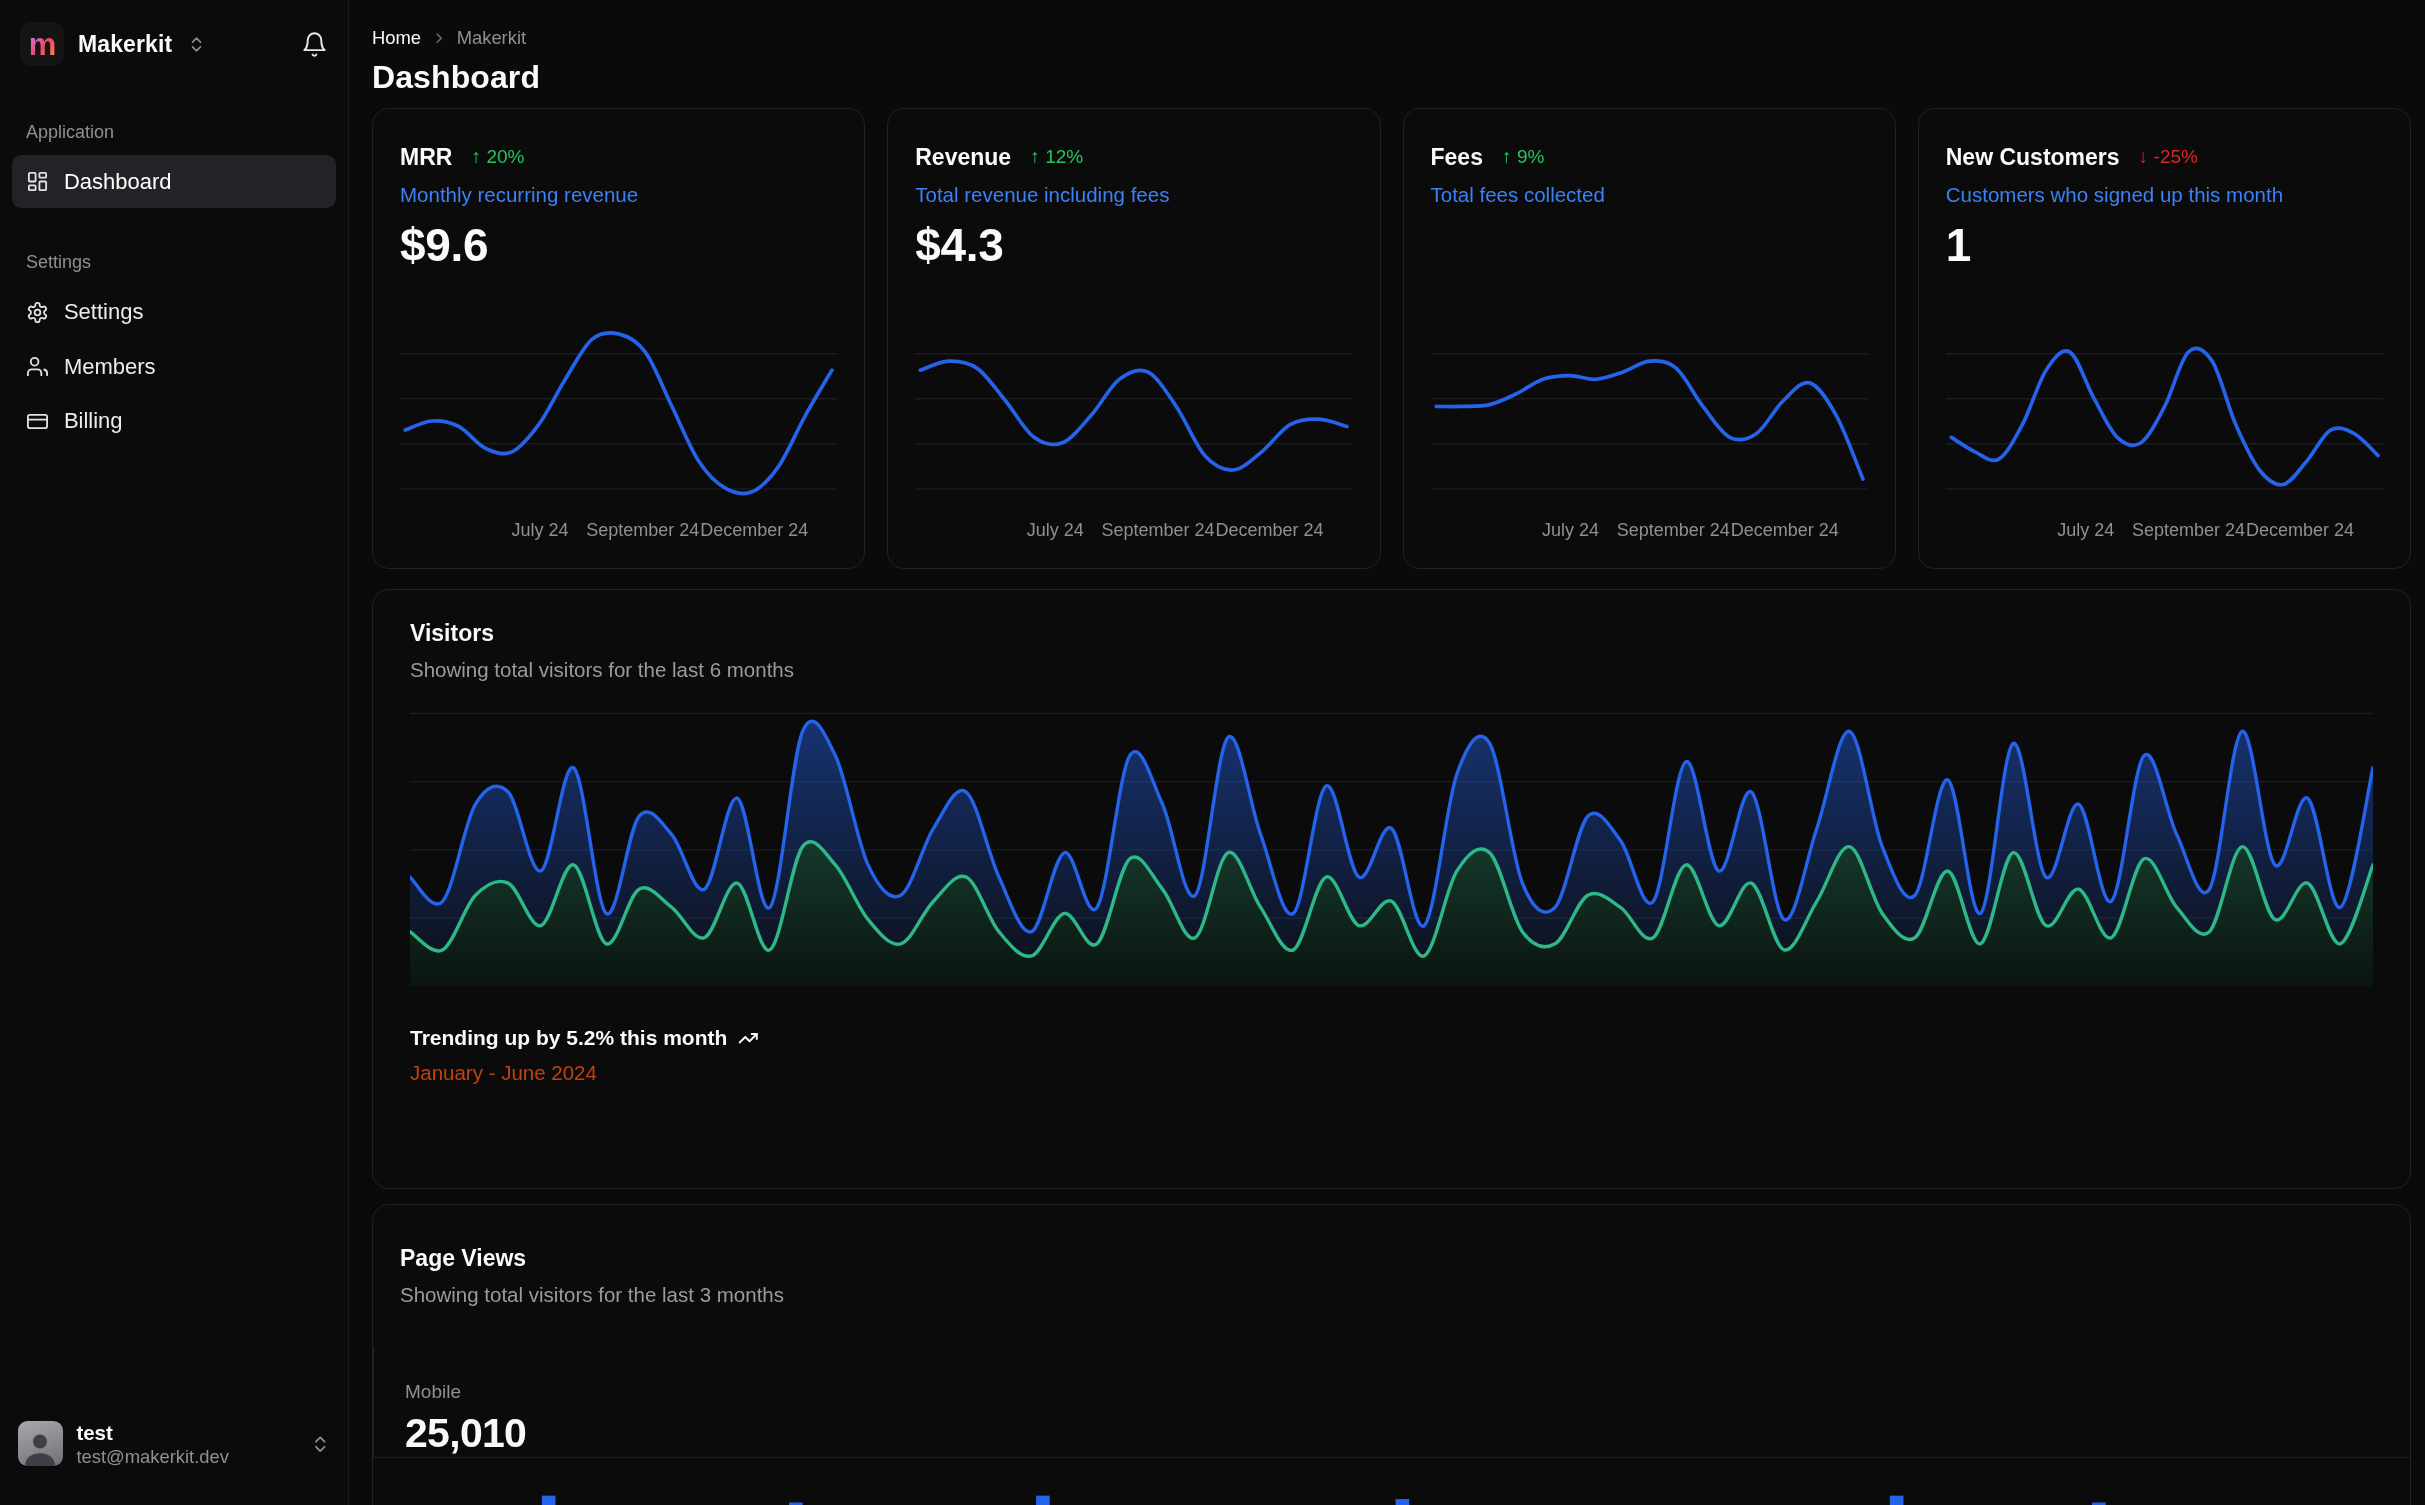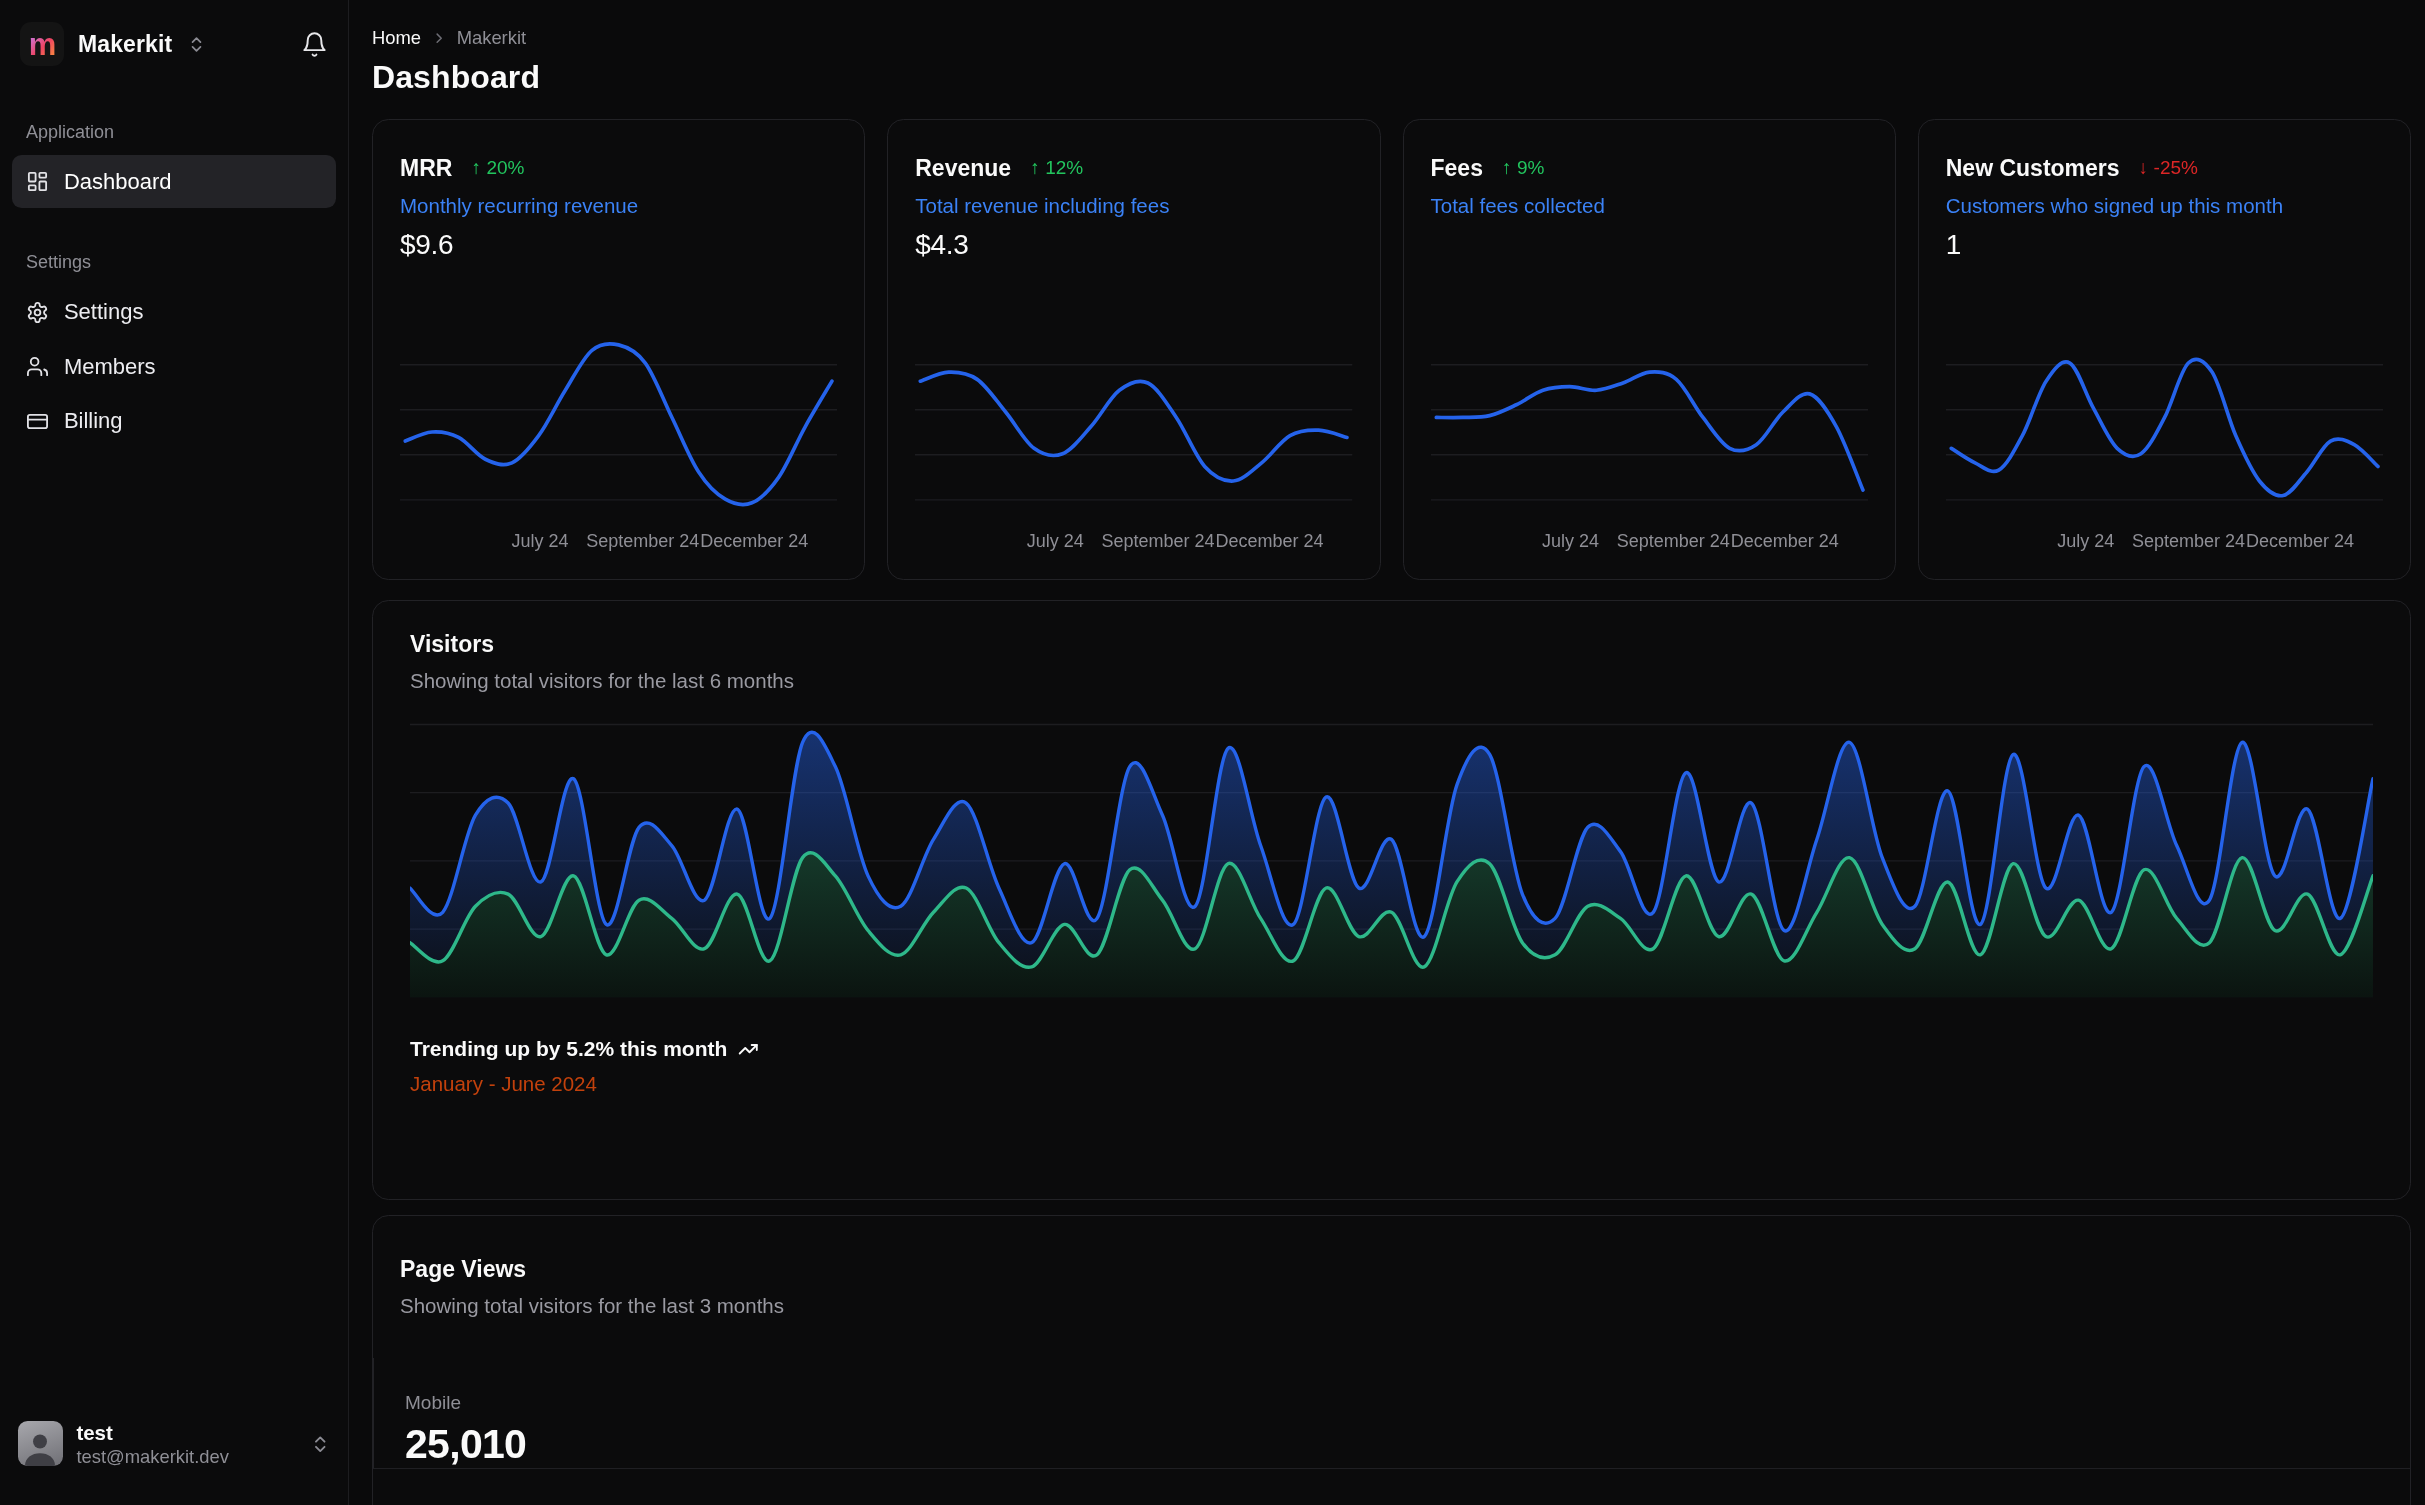--- a/index.html
+++ b/index.html
@@ -59,30 +59,30 @@
   .main { position:absolute; left:349px; top:0; right:0; bottom:0; padding:27px 15px 0 23px; }
   .breadcrumb { display:flex; align-items:center; gap:9.6px; font-size:18.4px; }
   .crumb-sep { color:#6d6d74; display:flex; }
   .crumb-current { color:#8f8f96; }
   .page-title { margin-top:9.6px; font-size:32px; font-weight:700; letter-spacing:0.1px; }
 
   .card { background:#0b0b0c; border:1.4px solid #222226; border-radius:16.4px; }
 
   .stats-row {
     display:grid; grid-template-columns:repeat(4,1fr); gap:22px;
-    margin-top:23px; height:461px;
+    margin-top:12px; height:461px;
   }
   .stat-card { padding:35px 27px 19px; display:flex; flex-direction:column; overflow:hidden; }
   .stat-head { display:flex; align-items:center; gap:19px; }
   .stat-title { font-size:23px; font-weight:600; }
   .trend { font-size:19px; font-weight:500; display:flex; align-items:center; gap:5.5px; }
   .trend.up { color:#22c55e; }
   .trend.down { color:#dc2626; }
   .stat-desc { margin-top:12.3px; font-size:20.5px; color:#3b82f6; }
-  .stat-value { margin-top:11px; font-size:28px; font-weight:400; letter-spacing:-0.3px; }
+  .stat-value { margin-top:11px; font-size:46px; font-weight:700; letter-spacing:-0.3px; }
   .spark-wrap { margin-top:auto; }
   .spark { width:100%; height:205px; }
   .spark-labels { position:relative; height:29px; margin-top:6.8px; font-size:18px; color:#8f8f96; }
   .spark-labels span { position:absolute; transform:translateX(-50%); white-space:nowrap; }
   .tick-a { left:32%; } .tick-b { left:55.5%; } .tick-c { left:81%; }
 
   
   .visitors-card { margin-top:20.5px; height:600px; padding:30px 37px; }
   .block-title { font-size:23px; font-weight:600; }
   .block-sub { margin-top:11px; font-size:20.5px; color:#9a9aa2; }

